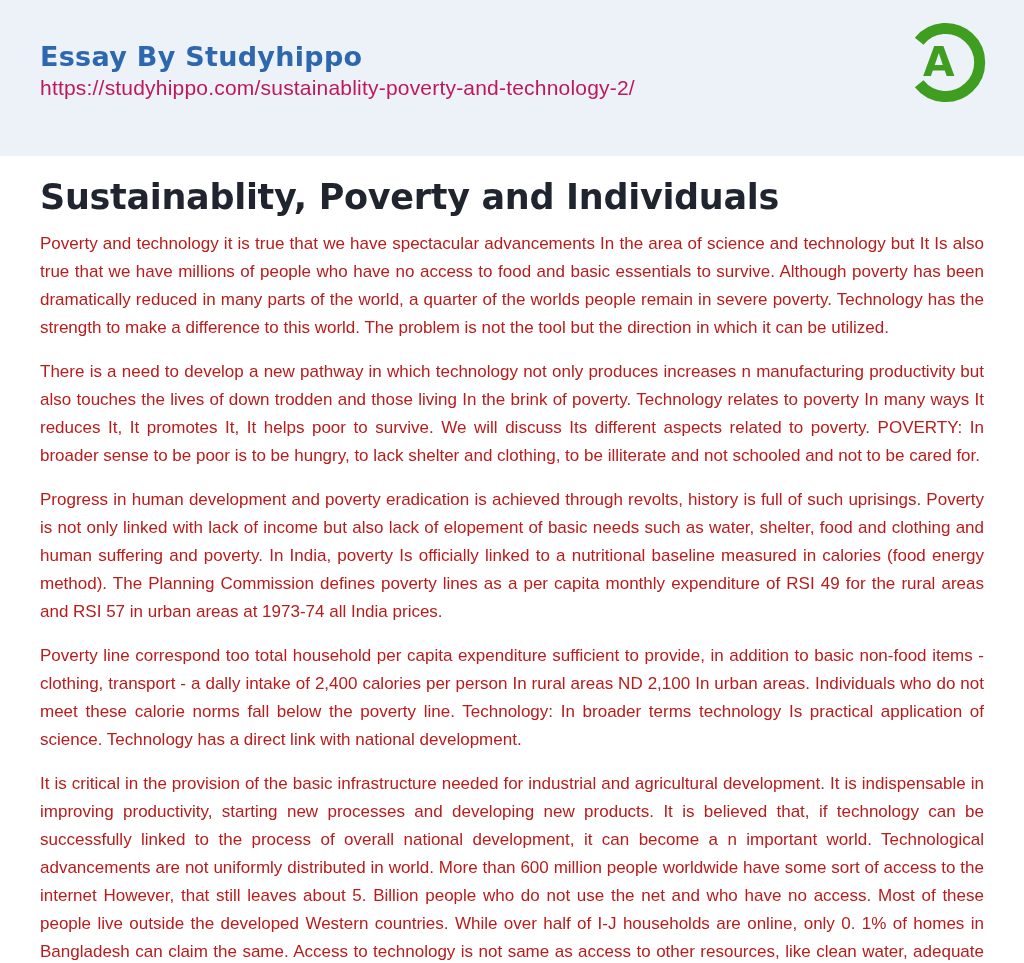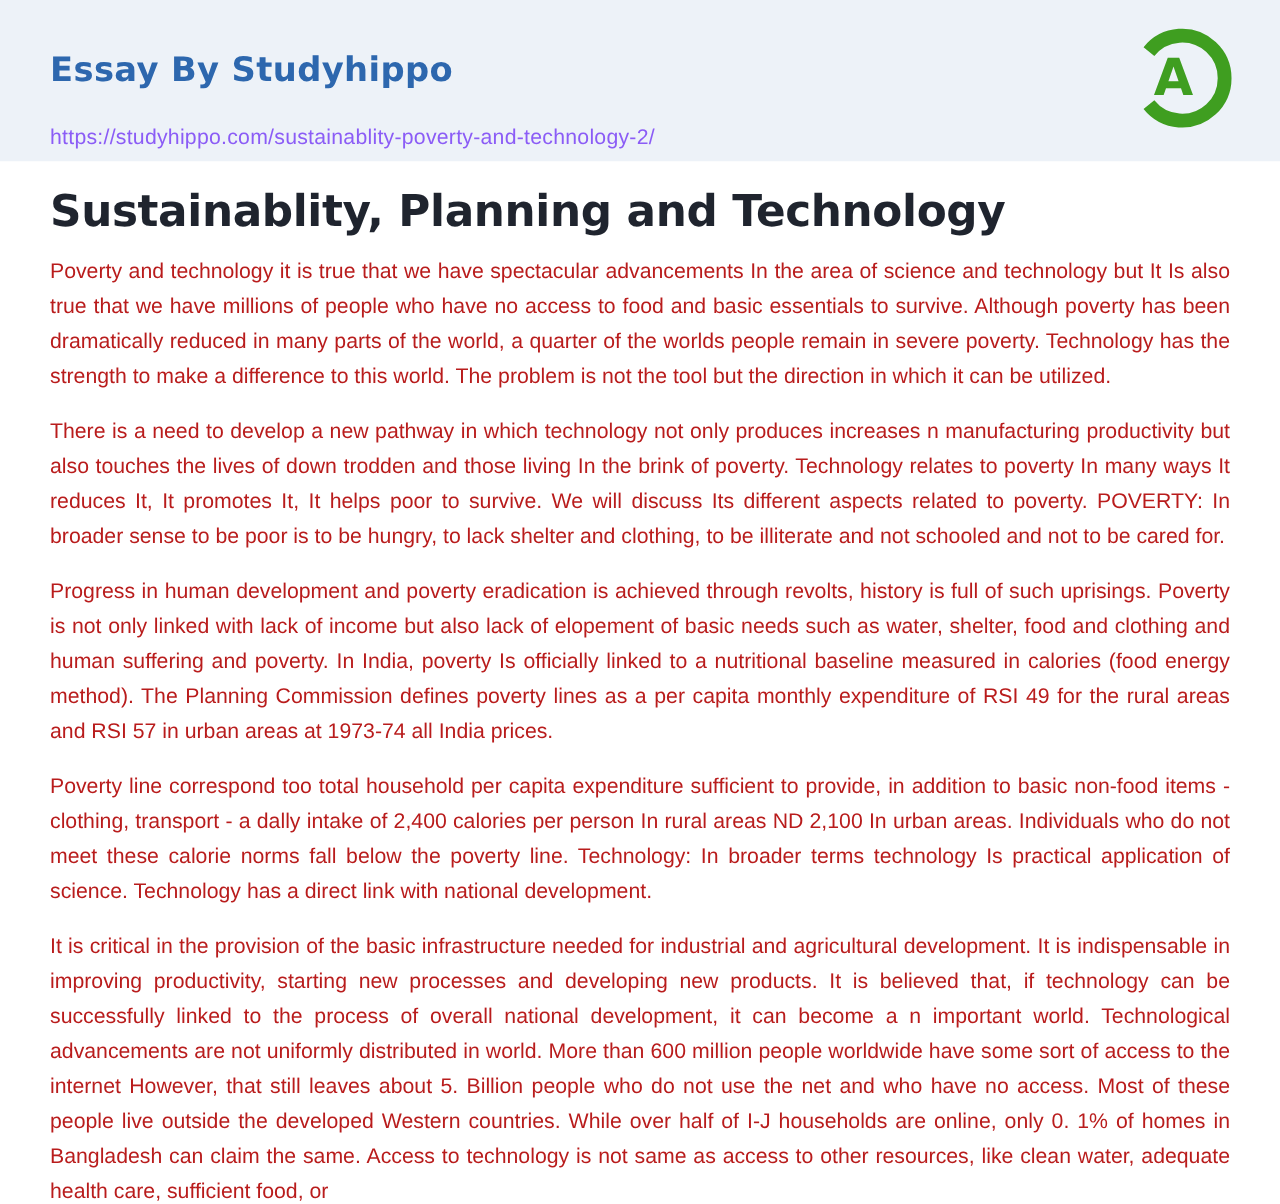--- a/index.html
+++ b/index.html
@@ -9,39 +9,39 @@
   }
   body {
     width: 1024px;
     height: 963px;
     font-family: "Liberation Sans", sans-serif;
     position: relative;
     overflow: hidden;
   }
   .header {
     width: 100%;
-    height: 129px;
+    height: 156px;
     background: #edf2f8;
     position: relative;
     box-sizing: border-box;
     padding: 0 40px;
   }
   .header-title {
     padding-top: 41px;
     font-size: 27px;
     font-weight: 700;
     color: #2d67ae;
     letter-spacing: 0.3px;
     font-family: "DejaVu Sans", "Liberation Sans", sans-serif;
   }
   .header-url {
     display: inline-block;
-    margin-top: 28px;
-    font-size: 17px;
-    color: #8b5cf6;
+    margin-top: 4px;
+    font-size: 21px;
+    color: #be185d;
     text-decoration: none;
     letter-spacing: 0.2px;
   }
   .logo {
     position: absolute;
     top: 20px;
     right: 36px;
     width: 85px;
     height: 85px;
   }
@@ -74,19 +74,19 @@
   <a class="header-url">https://studyhippo.com/sustainablity-poverty-and-technology-2/</a>
   <div class="logo">
     <svg width="85" height="85" viewBox="0 0 100 100" aria-hidden="true">
       <path d="M 19 25 A 40 40 0 1 1 19 75" fill="none" stroke="#3f9e20" stroke-width="13" stroke-linecap="butt"></path>
       <text x="42" y="66" text-anchor="middle" font-family="DejaVu Sans, sans-serif" font-size="48" font-weight="600" fill="#3f9e20">A</text>
     </svg>
   </div>
 </header>
 
 <main>
-  <h1 class="essay-title">Sustainablity, Planning and Technology</h1>
+  <h1 class="essay-title">Sustainablity, Poverty and Individuals</h1>
   <p class="essay-paragraph">Poverty and technology it is true that we have spectacular advancements In the area of science and technology but It Is also true that we have millions of people who have no access to food and basic essentials to survive. Although poverty has been dramatically reduced in many parts of the world, a quarter of the worlds people remain in severe poverty. Technology has the strength to make a difference to this world. The problem is not the tool but the direction in which it can be utilized.</p>
   <p class="essay-paragraph">There is a need to develop a new pathway in which technology not only produces increases n manufacturing productivity but also touches the lives of down trodden and those living In the brink of poverty. Technology relates to poverty In many ways It reduces It, It promotes It, It helps poor to survive. We will discuss Its different aspects related to poverty. POVERTY: In broader sense to be poor is to be hungry, to lack shelter and clothing, to be illiterate and not schooled and not to be cared for.</p>
   <p class="essay-paragraph">Progress in human development and poverty eradication is achieved through revolts, history is full of such uprisings. Poverty is not only linked with lack of income but also lack of elopement of basic needs such as water, shelter, food and clothing and human suffering and poverty. In India, poverty Is officially linked to a nutritional baseline measured in calories (food energy method). The Planning Commission defines poverty lines as a per capita monthly expenditure of RSI 49 for the rural areas and RSI 57 in urban areas at 1973-74 all India prices.</p>
   <p class="essay-paragraph">Poverty line correspond too total household per capita expenditure sufficient to provide, in addition to basic non-food items - clothing, transport - a dally intake of 2,400 calories per person In rural areas ND 2,100 In urban areas. Individuals who do not meet these calorie norms fall below the poverty line. Technology: In broader terms technology Is practical application of science. Technology has a direct link with national development.</p>
   <p class="essay-paragraph">It is critical in the provision of the basic infrastructure needed for industrial and agricultural development. It is indispensable in improving productivity, starting new processes and developing new products. It is believed that, if technology can be successfully linked to the process of overall national development, it can become a n important world. Technological advancements are not uniformly distributed in world. More than 600 million people worldwide have some sort of access to the internet However, that still leaves about 5. Billion people who do not use the net and who have no access. Most of these people live outside the developed Western countries. While over half of I-J households are online, only 0. 1% of homes in Bangladesh can claim the same. Access to technology is not same as access to other resources, like clean water, adequate health care, sufficient food, or</p>
 </main>
 
 </body></html>

